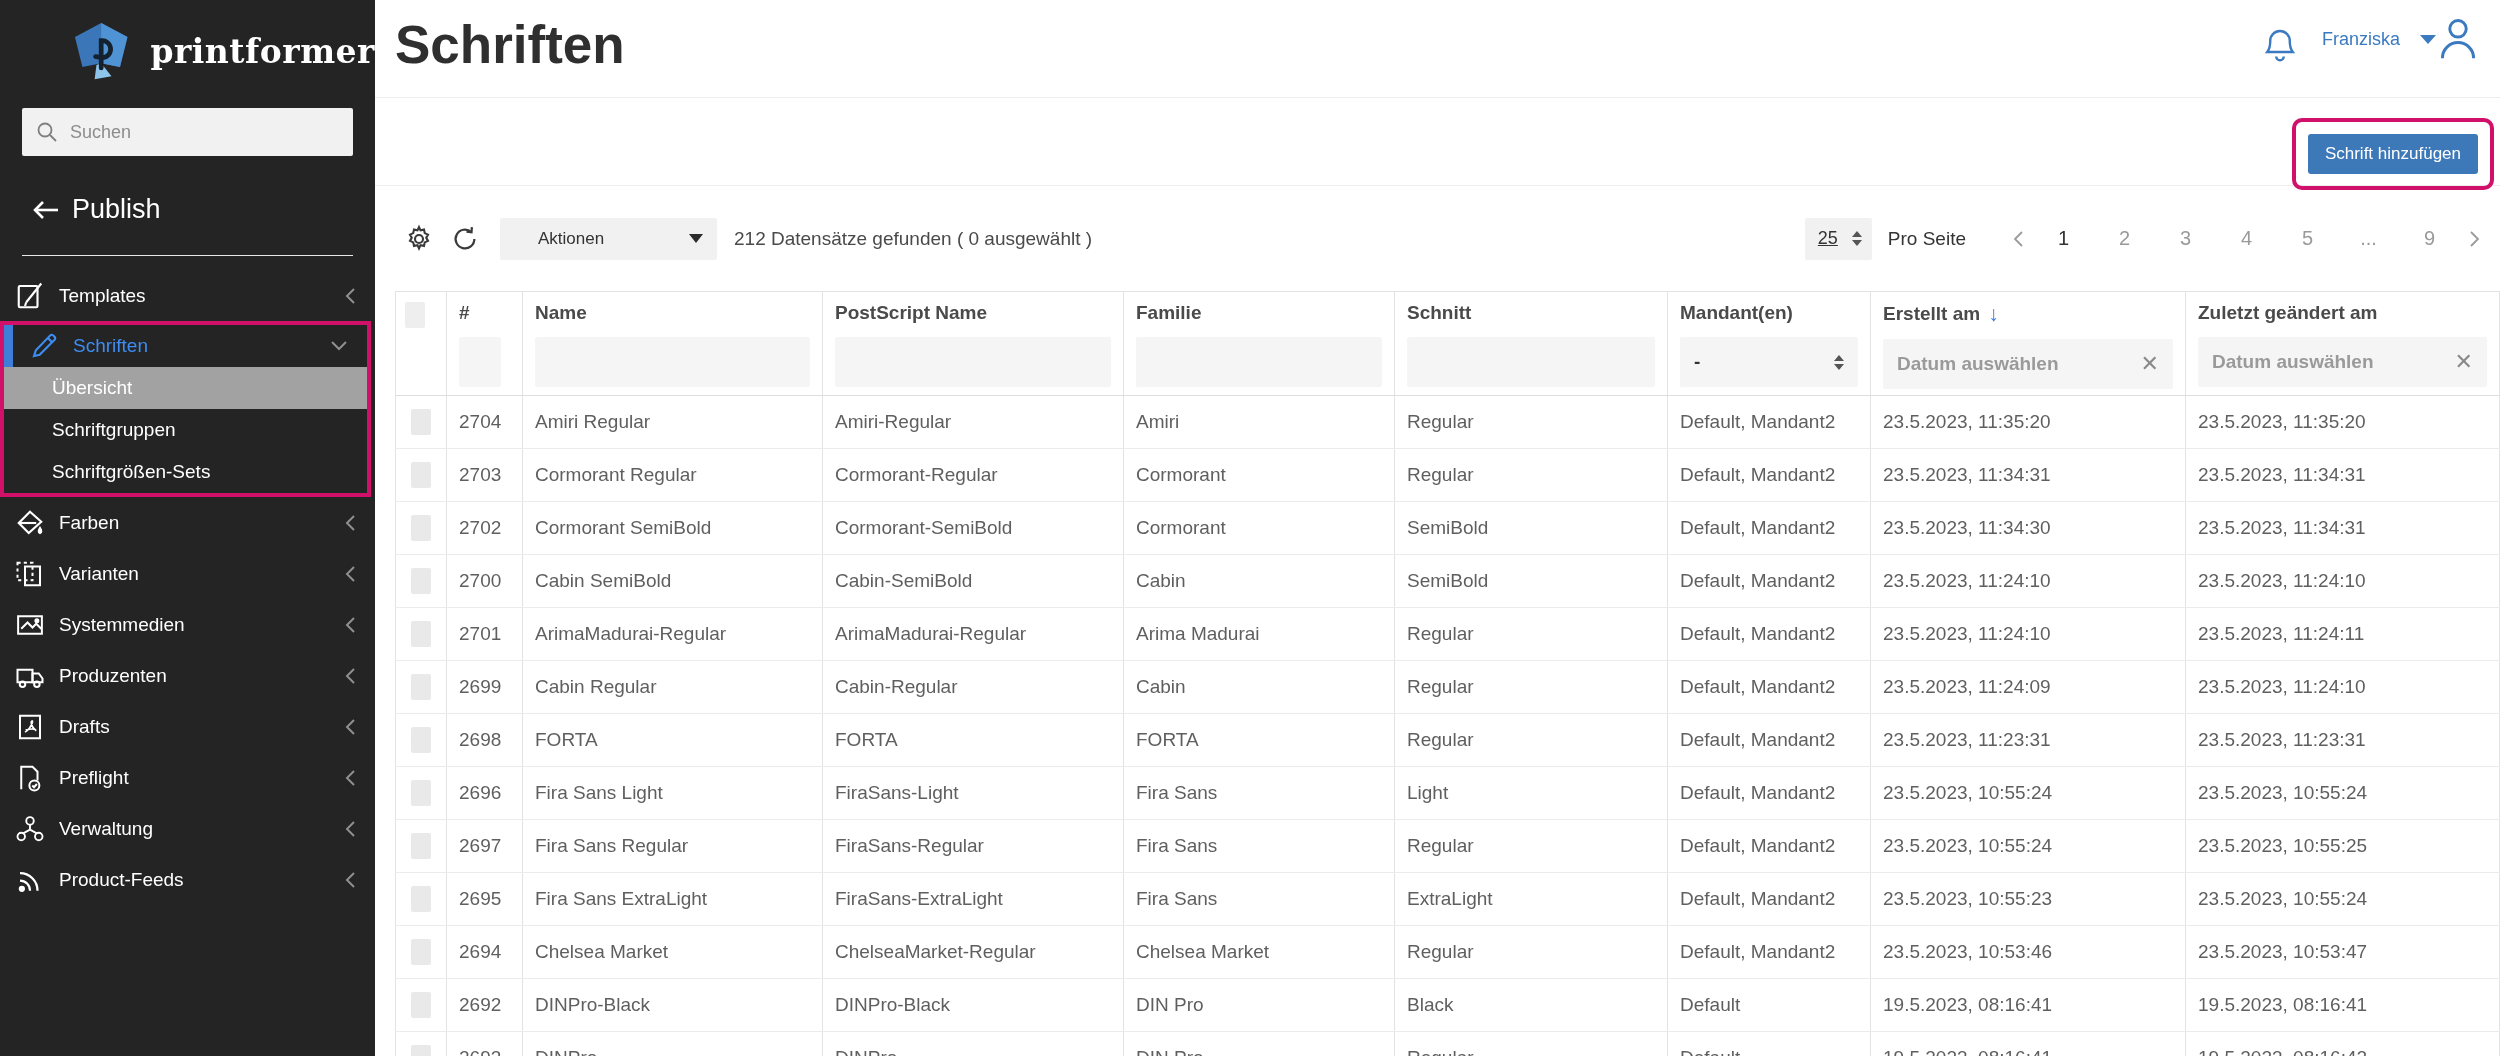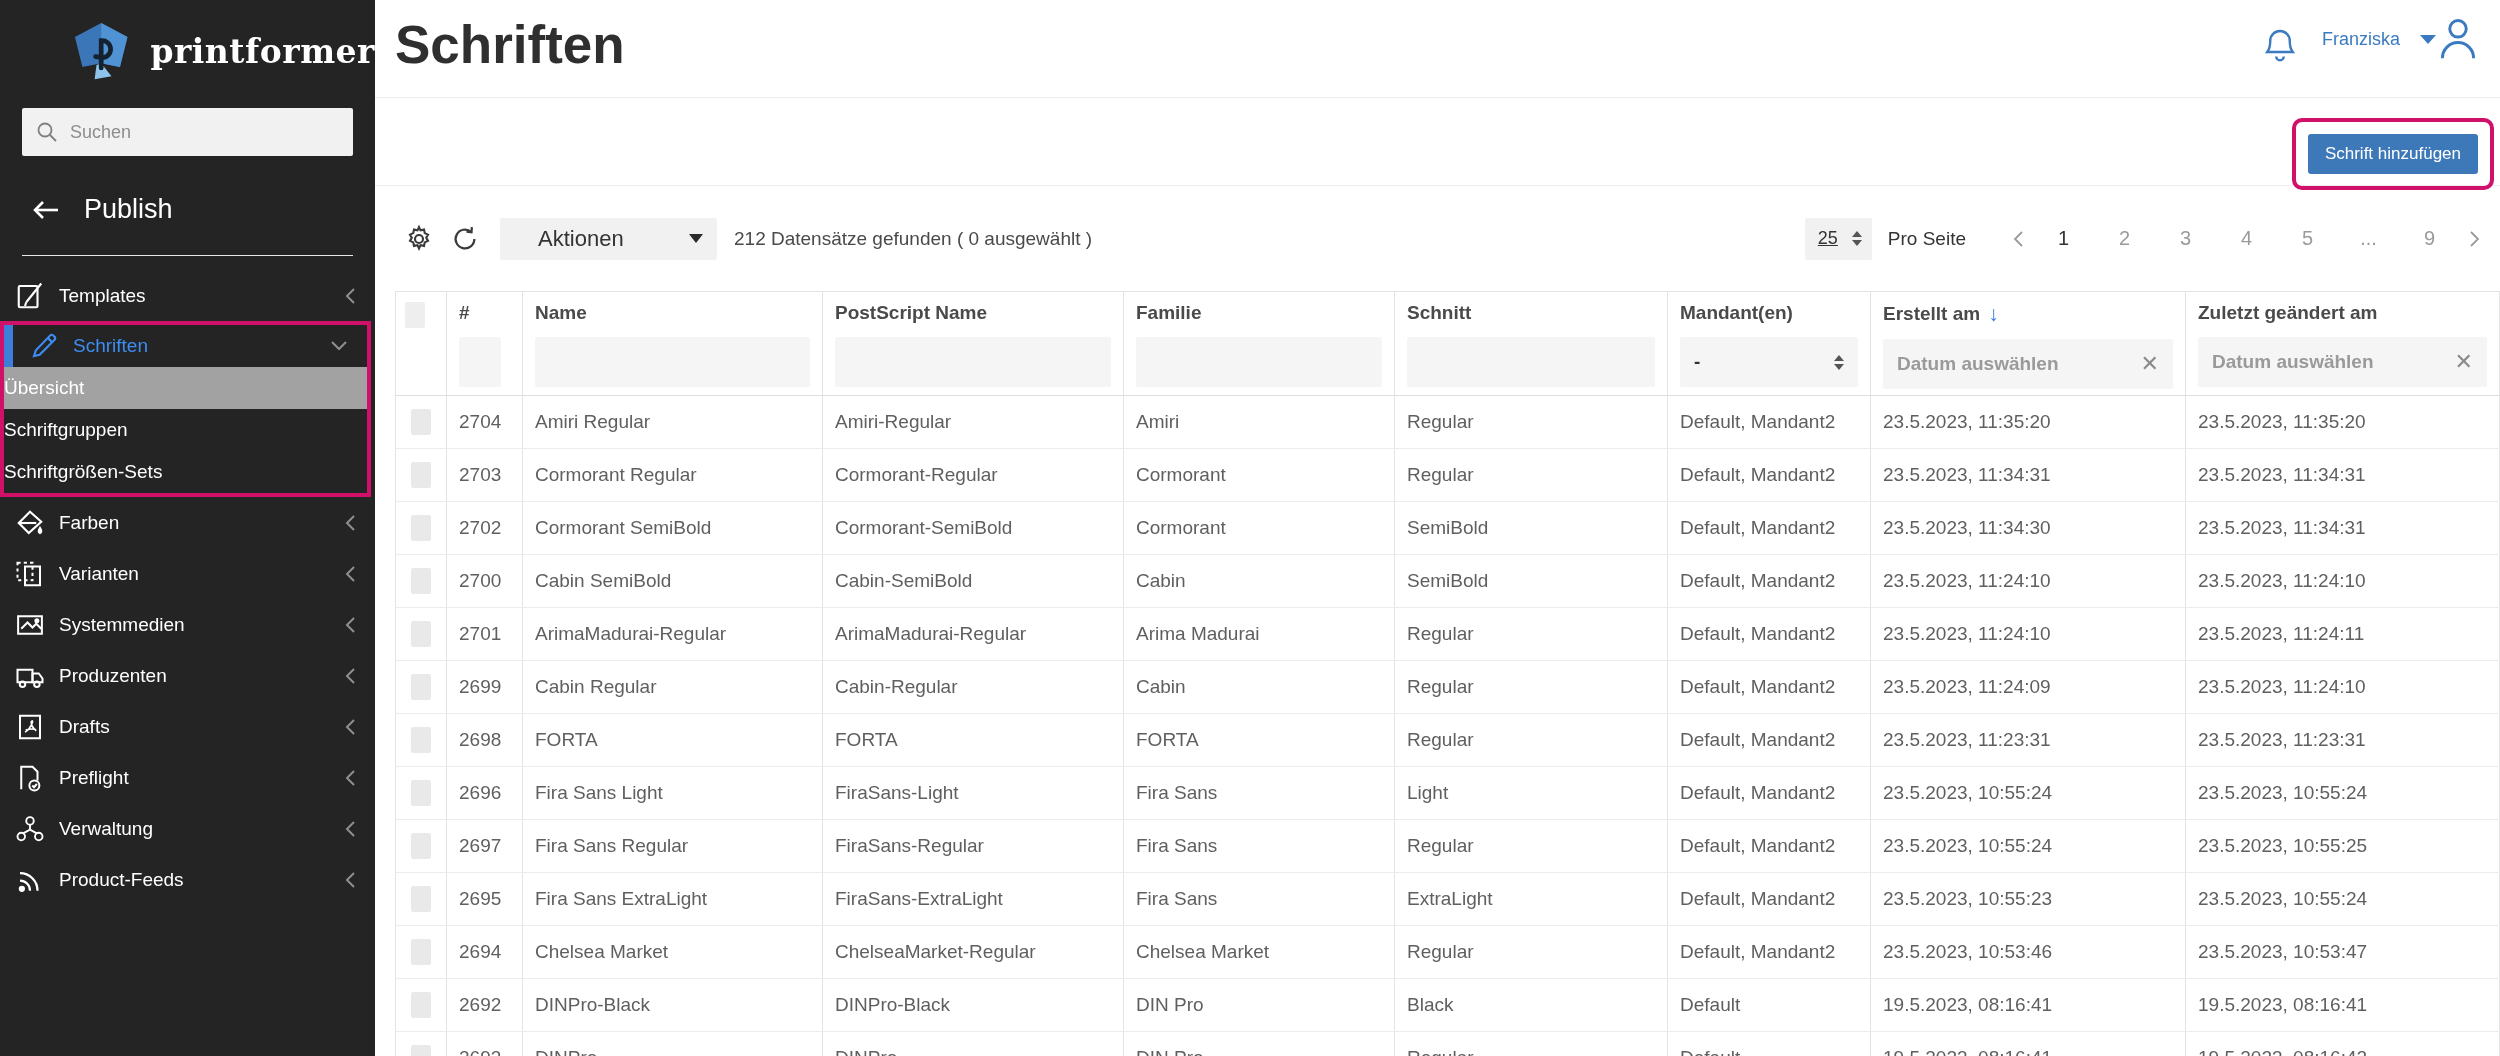--- a/index.html
+++ b/index.html
@@ -8,34 +8,34 @@
   .app { display:flex; width:2500px; height:1056px; }
 
   
   .sidebar { width:375px; height:1056px; background:#242424; color:#fff; flex-shrink:0; position:relative; }
   .logo-row { display:flex; align-items:center; padding:20px 0 0 74px; gap:22px; }
   .logo-mark { width:58px; height:62px; }
   .logo-word { font-family:"DejaVu Serif", serif; font-weight:700; font-size:33px; color:#fff; letter-spacing:.5px; }
   .search-box { margin:26px 22px 0 22px; height:48px; background:#f1f1f1; border-radius:2px;
                 display:flex; align-items:center; padding:0 14px; gap:12px; }
   .search-box .ph { color:#8d8d8d; font-size:18px; }
-  .publish-row { display:flex; align-items:center; gap:24px; padding:38px 0 0 32px;
+  .publish-row { display:flex; align-items:center; gap:12px; padding:38px 0 0 32px;
                  font-size:27px; font-weight:500; color:#fff; cursor:pointer; }
   .side-divider { border-top:1px solid #e8e8e8; margin:30px 22px 0 22px; }
   .nav { margin-top:14px; }
   .nav-item { height:51px; display:flex; align-items:center; padding:0 18px 0 13px; cursor:pointer; position:relative; }
   .nav-icon { width:34px; height:34px; margin-right:12px; flex-shrink:0; display:flex; align-items:center; justify-content:center; }
   .nav-label { font-size:19px; color:#fff; flex:1; }
   .nav-chev { color:#8f8f8f; flex-shrink:0; display:flex; }
   .annotation-box { border:4px solid #d1106a; width:371px; margin-left:0; }
   .nav-item.schriften { height:42px; padding-left:13px; }
   .nav-item.schriften::before { content:''; position:absolute; left:0; top:0; bottom:0; width:9px; background:#3d7ed9; }
   .nav-item.schriften .nav-label { color:#3d8df2; }
   .nav-item.schriften .nav-icon { margin-left:10px; }
-  .sub-item { height:42px; line-height:42px; font-size:19px; color:#fff; cursor:pointer; }
+  .sub-item { height:42px; line-height:42px; padding-left:48px; font-size:19px; color:#fff; cursor:pointer; }
   .sub-item.active { background:#a2a2a2; }
 
   
   .main { flex:1; display:flex; flex-direction:column; min-width:0; }
 
   .top-header { height:98px; border-bottom:1px solid #ededed; position:relative; }
   .page-title { position:absolute; left:20px; top:14px; font-size:53px; color:#2f2f2f; }
   .bell { position:absolute; right:202px; top:26px; }
   .user-block { position:absolute; right:28px; top:12px; width:150px; display:flex; flex-direction:row; align-items:center; }
   .user-name-row { display:flex; align-items:center; gap:20px; cursor:pointer; }
@@ -46,21 +46,21 @@
   .action-row { height:88px; border-bottom:1px solid #ededed; position:relative; }
   .btn-annotation { position:absolute; right:6px; top:20px; border:4px solid #d1106a; border-radius:10px; padding:12px; }
   .primary-btn { display:block; height:40px; padding:0 17px; background:#3d79b8; border:none; border-radius:3px;
                  color:#fff; font-size:17px; font-family:"Liberation Sans", sans-serif; cursor:pointer; }
 
   .toolbar { height:105px; display:flex; align-items:center; padding:0 11px 0 29px; }
   .icon-btn { background:none; border:none; cursor:pointer; display:flex; padding:0; }
   .icon-btn + .icon-btn { margin-left:16px; }
   .select-box { background:#f1f1f1; border-radius:2px; height:42px; display:flex; align-items:center; cursor:pointer; }
   .actions-select { width:217px; margin-left:20px; padding:0 14px 0 38px; justify-content:space-between; }
-  .actions-select .lbl { font-size:22px; color:#333;text-align:right; }
+  .actions-select .lbl { font-size:17px; color:#333;text-align:right; }
   .tri-down { width:0; height:0; border-left:7px solid transparent; border-right:7px solid transparent; border-top:9px solid #2b2b2b; }
   .results-text { margin-left:17px; font-size:19px; color:#4a4a4a; }
 
   .pager { margin-left:auto; display:flex; align-items:center; }
   .pagesize-select { width:67px; padding:0 10px 0 13px; justify-content:space-between; }
   .pagesize-select .lbl { font-size:18px; color:#333;text-decoration:underline; }
   .per-page { margin-left:16px; font-size:19px; color:#333; }
   .page-nav { display:flex; align-items:center; margin-left:38px; }
   .page-chev { color:#9a9a9a; display:flex; padding:0 8px; cursor:pointer; }
   .page-numbers { display:flex; align-items:center; }

